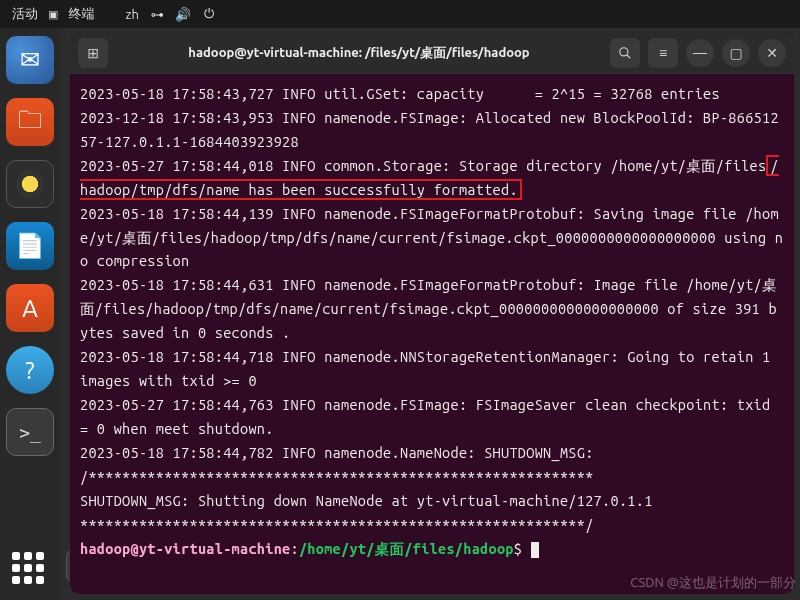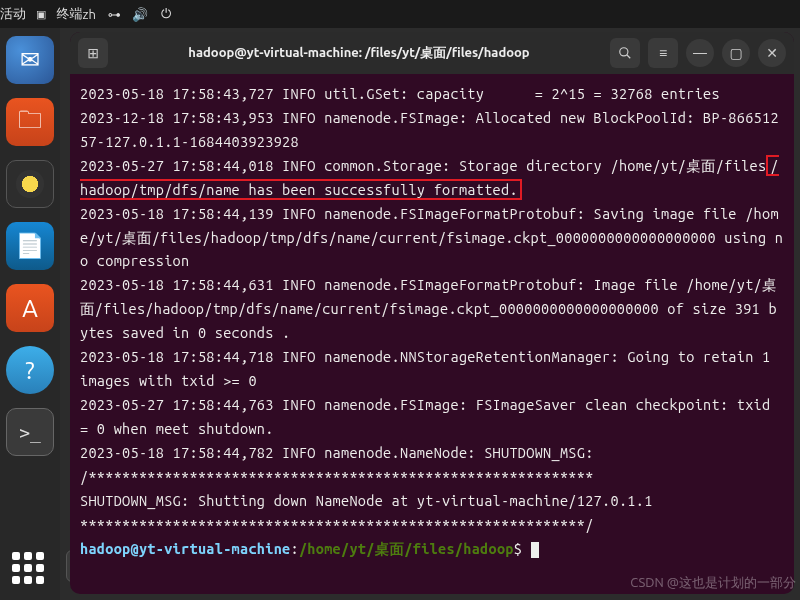--- a/index.html
+++ b/index.html
@@ -10,25 +10,25 @@
   overflow: hidden;
   position: relative;
 }
 .topbar {
   height: 28px;
   background: #1a1a1a;
   color: #ddd;
   display: flex;
   align-items: center;
   font-size: 13px;
-  padding: 0 0;
+  padding: 0 12px;
 }
 .topbar .left { flex: 0 0 auto; display: flex; align-items: center; gap: 10px; }
 .topbar .center { flex: 1; text-align: center; }
-.topbar .right { flex: 0 0 auto; display: flex; align-items: center; gap: 12px; }
+.topbar .right { flex: 0 0 auto; display: flex; align-items: center; gap: 12px; margin-left: 31px; }
 .topbar .term-icon { font-size: 11px; }
 .dock {
   position: absolute;
   left: 0; top: 28px; bottom: 0;
   width: 60px;
   background: rgba(40,40,40,0.9);
   display: flex;
   flex-direction: column;
   align-items: center;
   padding-top: 8px;
@@ -118,22 +118,22 @@
   white-space: pre-wrap;
   word-break: break-all;
   letter-spacing: 0.3px;
   overflow: hidden;
 }
 .highlight {
   border: 2px solid #e01b24;
   padding: 0 2px;
   display: inline;
 }
-.prompt-user { color: #7dd3fc; font-weight: bold; text-align: center; }
-.prompt-path { color: #4d7c0f; font-weight: bold; }
+.prompt-user { color: #f9a8d4; font-weight: bold; text-align: center; }
+.prompt-path { color: #22c55e; font-weight: bold; }
 .prompt-dollar { color: #eeeeec; }
 .cursor {
   display: inline-block;
   width: 8px; height: 16px;
   background: #eeeeec;
   vertical-align: middle;
 }
 .watermark {
   position: absolute;
   right: 4px; bottom: 8px;

